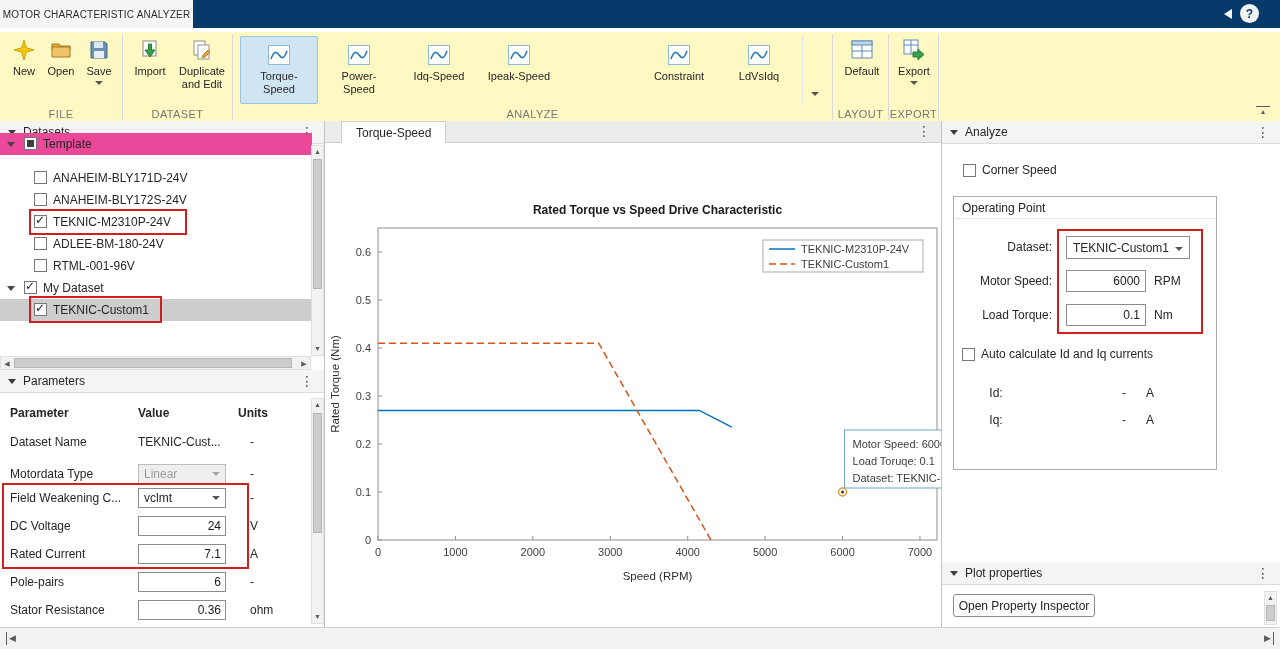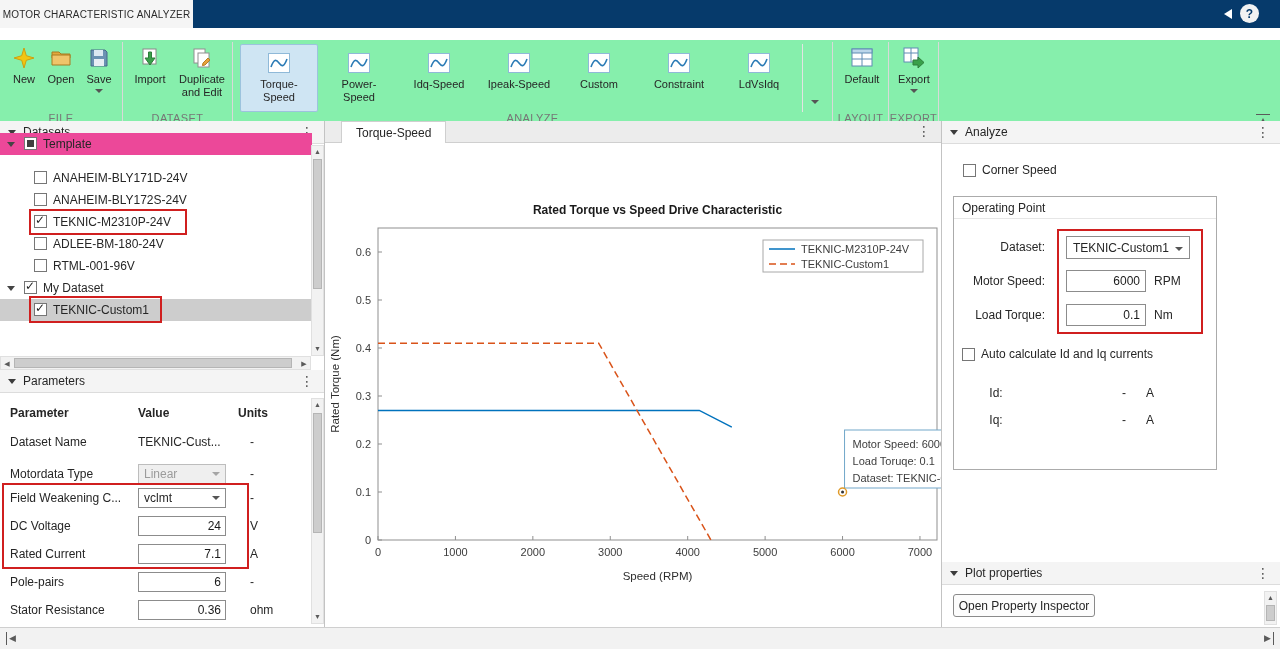--- a/index.html
+++ b/index.html
@@ -9,21 +9,21 @@
   
   .titlebar{position:absolute;left:0;top:0;width:1280px;height:28px;background:#063a6b}
   .app-tab{position:absolute;left:0;top:0;width:193px;height:28px;background:#f5f5f5;
     display:flex;align-items:center;justify-content:center;font-size:10px;color:#2b2b2b;letter-spacing:.2px}
   .popout-tri{position:absolute;left:1224px;top:9px;width:0;height:0;
     border-top:5px solid transparent;border-bottom:5px solid transparent;border-right:8px solid #fff}
   .help-btn{position:absolute;left:1240px;top:4px;width:19px;height:19px;border-radius:50%;background:#f2f2f2;
     display:flex;align-items:center;justify-content:center;font-weight:bold;font-size:12px;color:#063a6b;cursor:pointer}
 
   
-  .toolbar{position:absolute;left:0;top:40px;width:1280px;height:93px;background:#86efac;border-bottom:6px solid #be185d}
+  .toolbar{position:absolute;left:0;top:32px;width:1280px;height:93px;background:#fef9c3;border-bottom:2px solid #be185d}
   .tdiv{position:absolute;top:2px;height:86px;width:1px;background:#d9d9d9}
   .tseclabel{position:absolute;bottom:3px;text-align:center;font-size:11px;color:#767676;letter-spacing:.4px}
   .tbtn{position:absolute;top:6px;display:flex;flex-direction:column;align-items:center;cursor:pointer}
   .tbtn .tlabel{margin-top:3px;font-size:11px;color:#262626;text-align:center;line-height:1.15}
   .ticon{width:24px;height:24px;display:flex;align-items:center;justify-content:center}
   .caret{width:0;height:0;border-left:4px solid transparent;border-right:4px solid transparent;border-top:4px solid #555;margin-top:3px}
   .gbtn{position:absolute;top:4px;width:78px;height:68px;display:flex;flex-direction:column;align-items:center;
     padding-top:6px;border:1px solid transparent;border-radius:2px;cursor:pointer}
   .gbtn.sel{background:#cfe5f3;border-color:#9cc3dd}
   .gbtn .glabel{margin-top:3px;font-size:11px;text-align:center;line-height:1.2;display:inline-block;max-width:64px}
@@ -87,21 +87,21 @@
   #chart-svg .alabel{font-size:11.5px;fill:#2e2e2e}
 
   
   .cbrow{position:absolute;display:flex;align-items:center;cursor:pointer}
   .cbrow .cb{position:relative;top:0;flex:none}
   .cbrow .cblbl{margin-left:6px;line-height:14px}
   .groupbox{position:absolute;left:11px;top:75px;width:264px;height:274px;border:1px solid #ababab}
   .gb-title{position:absolute;left:0;top:0;width:100%;height:22px;border-bottom:1px solid #e6e6e6;
     display:flex;align-items:center;padding-left:8px}
   .frow{position:absolute;left:0;width:100%;height:24px}
-  .flabel{position:absolute;left:0;top:5px;width:104px;text-align:right;padding-right:13px}
+  .flabel{position:absolute;left:0;top:5px;width:104px;text-align:right;padding-right:6px}
   .fselect{position:absolute;left:112px;top:1px;width:124px;height:23px;border:1px solid #8c8c8c;background:#fff;
     display:flex;align-items:center;justify-content:space-between;padding:0 6px;cursor:pointer}
   .finput{position:absolute;left:112px;top:1px;width:80px;height:22px;border:1px solid #8c8c8c;background:#fff;
     font-family:inherit;font-size:12px;text-align:right;padding:0 5px;color:#1a1a1a}
   .funits{position:absolute;left:200px;top:5px}
   .rlabel{position:absolute;left:0;top:3px;width:84px;text-align:center}
   .rvalue{position:absolute;left:160px;top:3px;width:20px;text-align:center}
   .runits{position:absolute;left:192px;top:3px}
   .btn{position:absolute;border:1px solid #8a8a8a;border-radius:3px;background:#fcfcfc;
     display:flex;align-items:center;justify-content:center;font-size:12px;cursor:pointer}
@@ -211,29 +211,20 @@
     <span class="glabel">Power-Speed</span>
   </div>
   <div class="gbtn" style="left:480px">
     <span class="ticon">
         <svg width="24" height="24" viewBox="0 0 24 24">
           <rect x="1.5" y="2.5" width="21" height="19" fill="#fff" stroke="#8fb9d8"></rect>
           <path d="M4 16 C7 8 9 8 12 12 C15 16 17 16 20 8" fill="none" stroke="#2a7ab5" stroke-width="1.6"></path>
         </svg>
       </span>
     <span class="glabel">Ipeak-Speed</span>
-  </div>
-  <div class="gbtn" style="left:560px">
-    <span class="ticon">
-        <svg width="24" height="24" viewBox="0 0 24 24">
-          <rect x="1.5" y="2.5" width="21" height="19" fill="#fff" stroke="#8fb9d8"></rect>
-          <path d="M4 16 C7 8 9 8 12 12 C15 16 17 16 20 8" fill="none" stroke="#2a7ab5" stroke-width="1.6"></path>
-        </svg>
-      </span>
-    <span class="glabel">Custom</span>
   </div>
   <div class="gbtn" style="left:640px">
     <span class="ticon">
         <svg width="24" height="24" viewBox="0 0 24 24">
           <rect x="1.5" y="2.5" width="21" height="19" fill="#fff" stroke="#8fb9d8"></rect>
           <path d="M4 16 C7 8 9 8 12 12 C15 16 17 16 20 8" fill="none" stroke="#2a7ab5" stroke-width="1.6"></path>
         </svg>
       </span>
     <span class="glabel">Constraint</span>
   </div>

